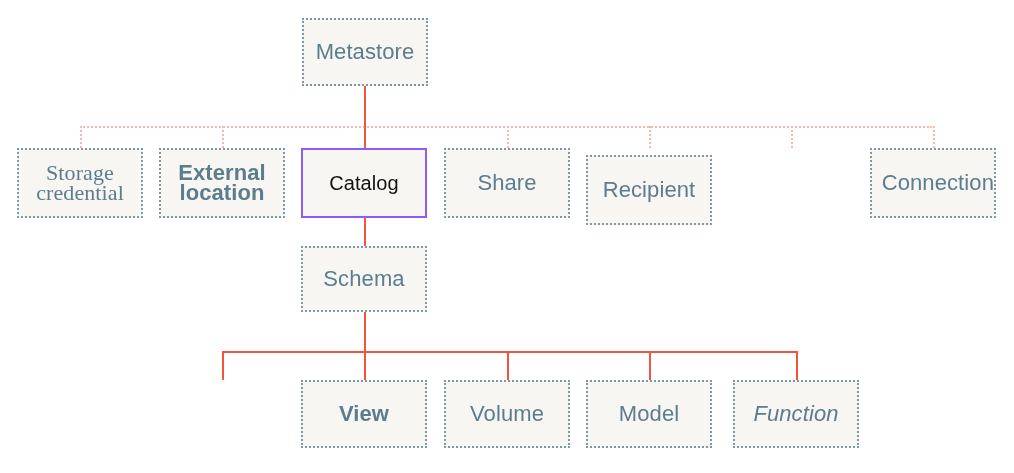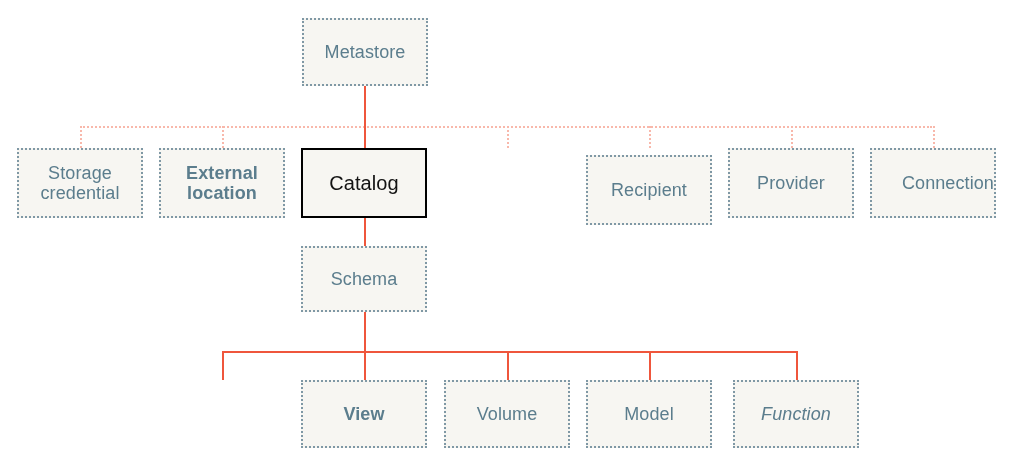--- a/index.html
+++ b/index.html
@@ -23,28 +23,28 @@
     position: absolute;
     box-sizing: border-box;
     background: #f7f6f2;
     border: 2px dotted #7f98a5;
     display: flex;
     align-items: center;
     justify-content: center;
     text-align: center;
   }
   .node .node-label {
-    font-size: 18px;
+    font-size: 22px;
     line-height: 20px;
     color: #5b7d8d;
     letter-spacing: 0.1px;
     white-space: pre-line;
   }
   .node.highlight {
-    border: 2px solid #000000;
+    border: 2px solid #8b5cf6;
     background: #f7f6f2;
   }
   .node.highlight .node-label {
     color: #131313;
     font-size: 20px;
     line-height: 24px;
   }
 
   
   .conn {
@@ -85,42 +85,42 @@
 
   <div class="conn v-dot" style="left:80px;  top:126px; height:22px;"></div>
   <div class="conn v-dot" style="left:222px; top:126px; height:22px;"></div>
   <div class="conn v-dot" style="left:507px; top:126px; height:22px;"></div>
   <div class="conn v-dot" style="left:649px; top:126px; height:22px;"></div>
   <div class="conn v-dot" style="left:791px; top:126px; height:22px;"></div>
   <div class="conn v-dot" style="left:933px; top:126px; height:22px;"></div>
 
   <div class="conn v-solid" style="left:364px; top:126px; height:22px;"></div>
 
-  <div class="node" style="left:17px; top:148px; width:126px; height:70px;">
+  <div class="node" style="left:17px; top:148px; width:126px; height:70px;font-family:Liberation Serif, serif;">
     <span class="node-label">Storage
 credential</span>
   </div>
 
   <div class="node" style="left:159px; top:148px; width:126px; height:70px;font-weight:bold;">
     <span class="node-label">External
 location</span>
   </div>
 
   <div class="node highlight" style="left:301px; top:148px; width:126px; height:70px;">
     <span class="node-label">Catalog</span>
   </div>
 
+  <div class="node" style="left:444px; top:148px; width:126px; height:70px;">
+    <span class="node-label">Share</span>
+  </div>
 
   <div class="node" style="left:586px; top:155px; width:126px; height:70px;">
     <span class="node-label">Recipient</span>
   </div>
 
-  <div class="node" style="left:728px; top:148px; width:126px; height:70px;">
-    <span class="node-label">Provider</span>
-  </div>
 
   <div class="node" style="left:870px; top:148px; width:126px; height:70px;justify-content:flex-end;">
     <span class="node-label">Connection</span>
   </div>
 
   <div class="conn v-solid" style="left:364px; top:218px; height:28px;"></div>
 
   <div class="node" style="left:301px; top:246px; width:126px; height:66px;">
     <span class="node-label">Schema</span>
   </div>

